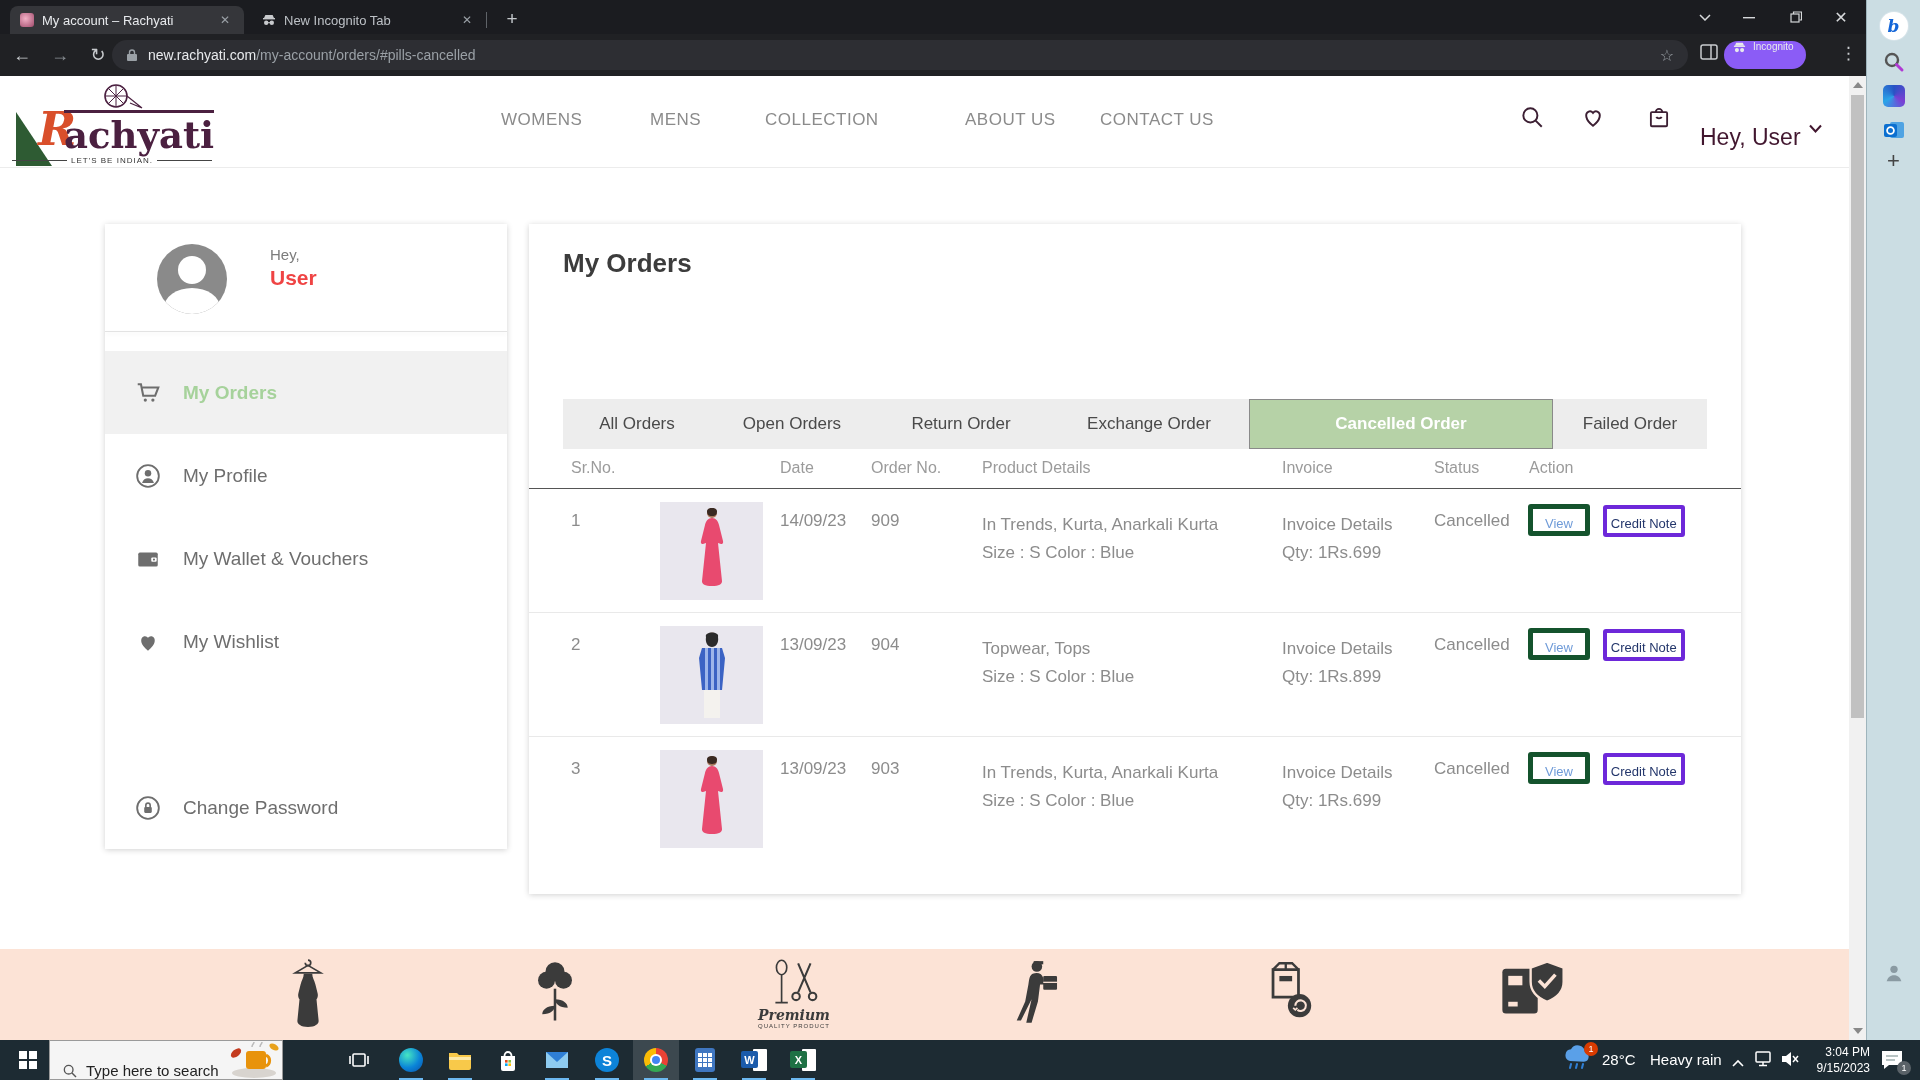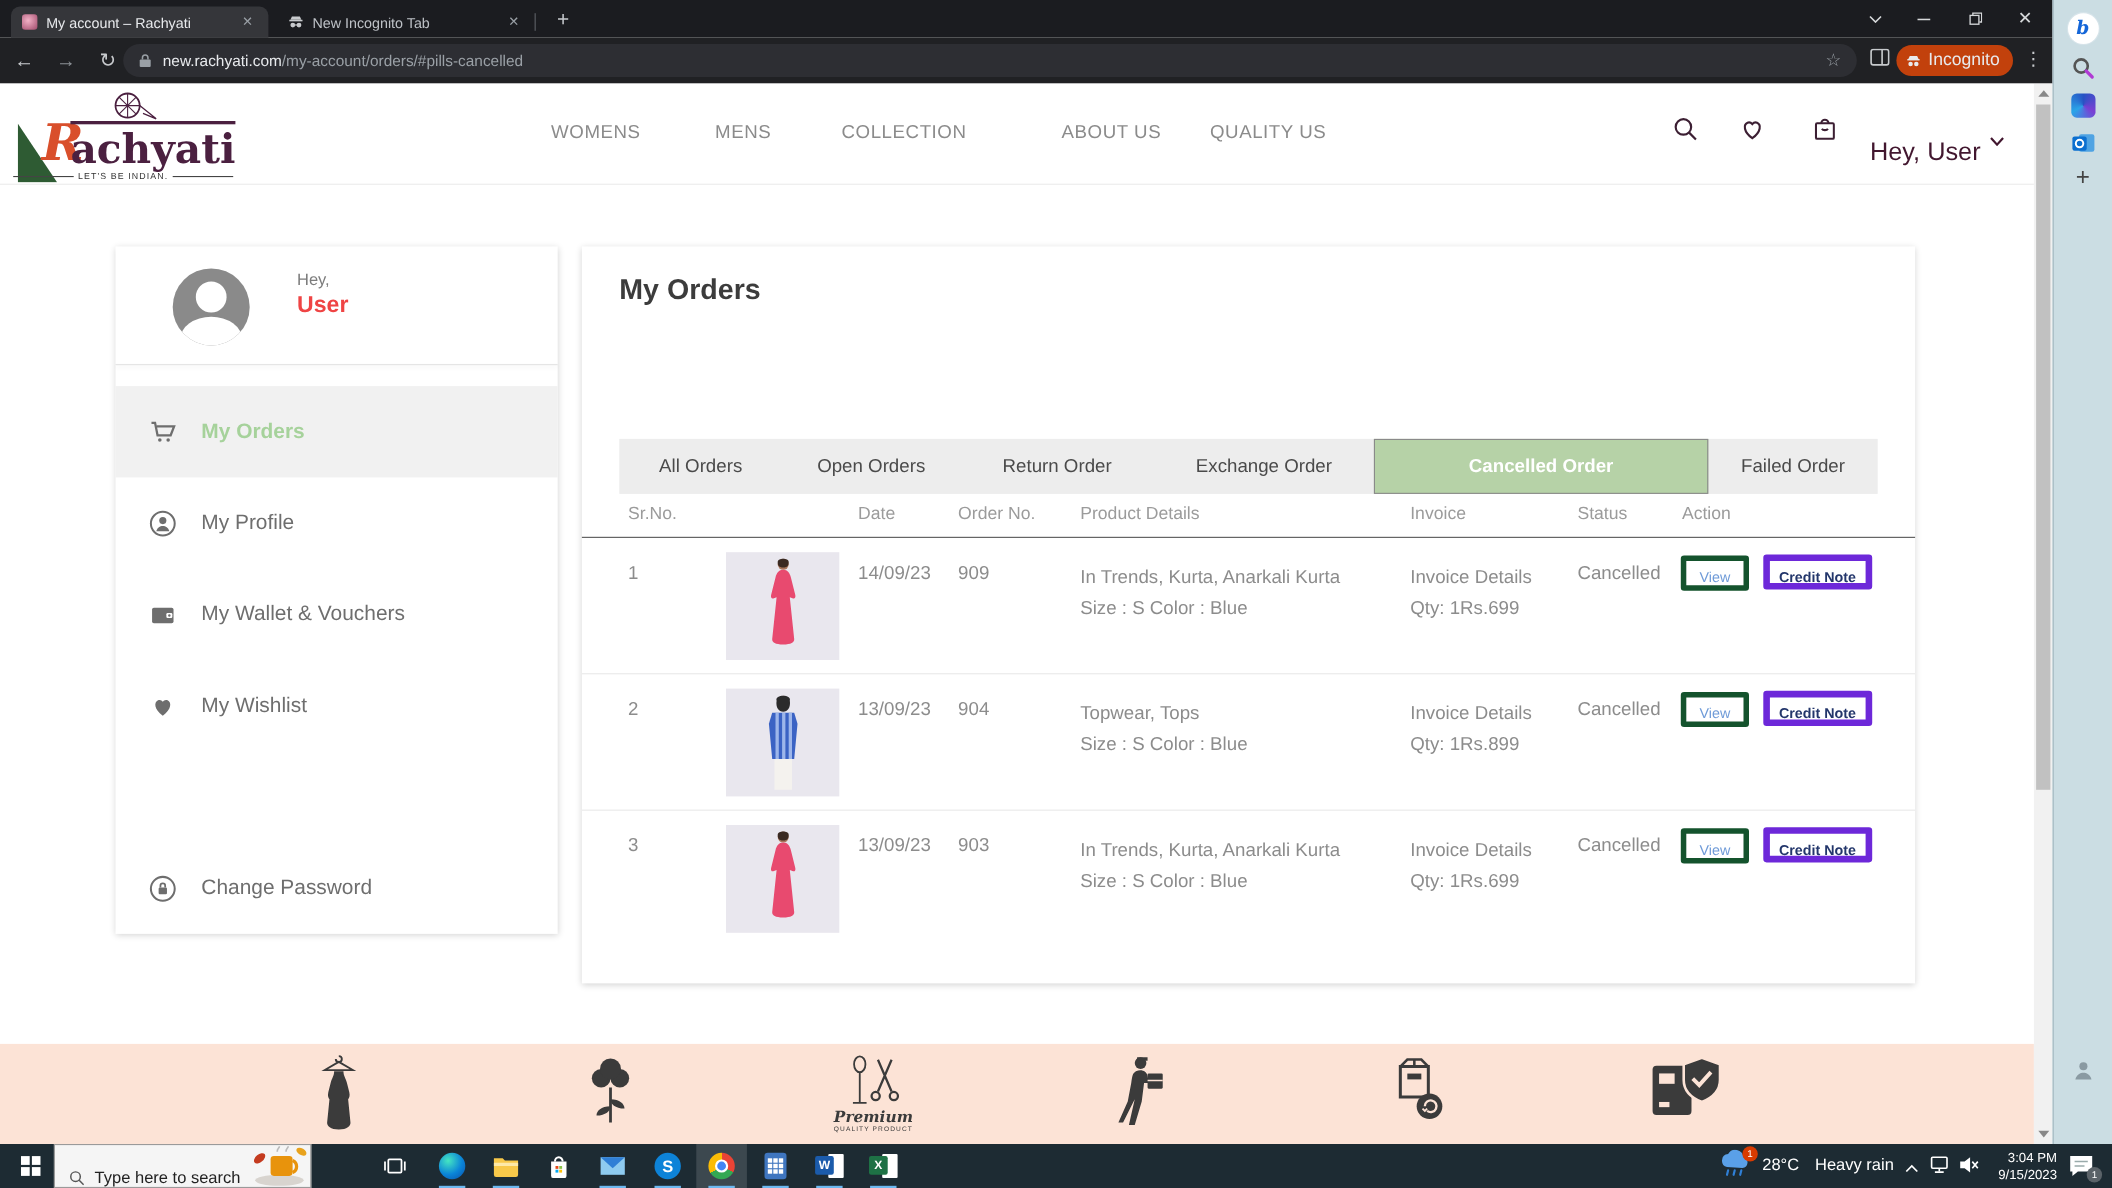--- a/index.html
+++ b/index.html
@@ -25,22 +25,22 @@
   .toolbar{position:absolute;left:0;top:34px;width:1866px;height:42px;background:#202124;
            display:flex;align-items:center}
   .navbtn{width:32px;height:32px;display:flex;align-items:center;justify-content:center;
           font-size:18px;color:#c7cacd;margin-left:6px;border-radius:50%}
   .navbtn.fwd{color:#8a8f94}
   .omnibox{position:absolute;left:112px;top:6px;width:1576px;height:30px;background:#2d2e33;
            border-radius:15px;display:flex;align-items:center;color:#e8eaed;font-size:14px;padding:0 14px}
   .omnibox .path{color:#9aa0a6}
   .omnibox .star{margin-left:auto;font-size:16px;color:#9aa0a6}
   .sidepanel-ic{position:absolute;left:1700px;top:10px}
-  .incog-badge{position:absolute;left:1724px;top:7px;height:28px;padding:0 12px 0 8px;background:#c2410c;
-               border-radius:14px;display:flex;align-items:center;gap:6px;color:#e8eaed;font-size:16px}
+  .incog-badge{position:absolute;left:1724px;top:7px;height:28px;padding:0 12px 0 8px;background:#8b5cf6;
+               border-radius:14px;display:flex;gap:6px;color:#e8eaed;font-size:10px}
   .dots{position:absolute;left:1840px;top:9px;color:#c7cacd;font-size:17px}
 
   
   .page{position:absolute;left:0;top:76px;width:1866px;height:964px;background:#fff;overflow:hidden}
 
   .site-header{position:absolute;left:0;top:0;width:1849px;height:92px;background:#fff;border-bottom:1px solid #ececec}
   .navlink{position:absolute;top:34px;font-size:17px;color:#8b8b8b;letter-spacing:.5px}
   .hicon{position:absolute;top:28px;width:26px;height:26px}
   .account{position:absolute;left:1700px;top:48px;font-size:23px;color:#42172f;display:flex;gap:8px;align-items:flex-start}
 
@@ -83,21 +83,21 @@
   .ohead{position:absolute;left:0;top:225px;width:1212px;height:40px;border-bottom:1px solid #555}
   .ohead span{position:absolute;top:10px;font-size:16px;color:#9b9b9b}
   .orow{position:absolute;left:0;width:1212px;height:124px;border-bottom:1px solid #e9e9e9;font-size:17px;color:#8c8c8c}
   .orow .cell{position:absolute;top:22px}
   .c-sr{left:42px}.c-thumb{left:131px;top:13px!important}.c-date{left:251px}.c-ono{left:342px}
   .c-prod{left:453px}.c-inv{left:753px}.c-status{left:905px}.c-act{left:999px;top:15px!important}
   .twoline div{line-height:28px}
   .thumb{width:103px;height:98px;background:#e9e7ee;display:flex;align-items:center;justify-content:center}
   .btn{display:inline-block;background:#fff;border-radius:3px;font-size:13px;text-align:center;cursor:pointer}
   .btn-view{width:62px;height:32px;line-height:30px;border:5px solid #14532d;color:#6f9bd8}
-  .btn-credit{width:99px;height:32px;line-height:29px;border:6px solid #6d28d9;color:#23366b;font-weight:bold;margin-left:8px}
+  .btn-credit{width:82px;height:32px;line-height:29px;border:4px solid #6d28d9;color:#23366b;font-weight:normal;margin-left:8px}
 
   
   .footstrip{position:absolute;left:0;top:873px;width:1849px;height:91px;background:#fce3d6}
   .fbadge{position:absolute;top:10px;color:#3b3b3b;text-align:center}
   .f1{left:282px}.f2{left:527px}.f3{left:758px}.f4{left:1011px}.f5{left:1262px}.f6{left:1500px}
   .prem-l1{font-family:"DejaVu Serif",serif;font-style:italic;font-weight:bold;font-size:14px;margin-top:-4px}
   .prem-l2{font-size:6px;letter-spacing:1px}
 
   
   .scrollbar{position:absolute;left:1849px;top:0;width:17px;height:964px;background:#f1f1f1}
@@ -250,21 +250,21 @@
           <span class="ln"></span>
             <span class="tx">LET'S BE INDIAN.</span>
             <span class="ln"></span>
         </div>
       </div>
 
       <span class="navlink" style="left:501px">WOMENS</span>
       <span class="navlink" style="left:650px">MENS</span>
       <span class="navlink" style="left:765px">COLLECTION</span>
       <span class="navlink" style="left:965px">ABOUT US</span>
-      <span class="navlink" style="left:1100px">QUALITY US</span>
+      <span class="navlink" style="left:1100px">CONTACT US</span>
 
       <span class="hicon" style="left:1519px">
         <svg width="26" height="26" viewBox="0 0 24 24" fill="none" stroke="#3c1f33" stroke-width="1.8">
             <circle cx="10.5" cy="10.5" r="6.5"></circle>
             <line x1="15.3" y1="15.3" x2="21" y2="21"></line>
           </svg>
       </span>
       <span class="hicon" style="left:1580px">
         <svg width="26" height="26" viewBox="0 0 24 24" fill="none" stroke="#3c1f33" stroke-width="1.8">
             <path d="M12 20C4.5 14.5 4.5 8.5 8 7c2.2-.9 4 1.2 4 1.2S13.8 6.1 16 7c3.5 1.5 3.5 7.5-4 13Z"></path>

